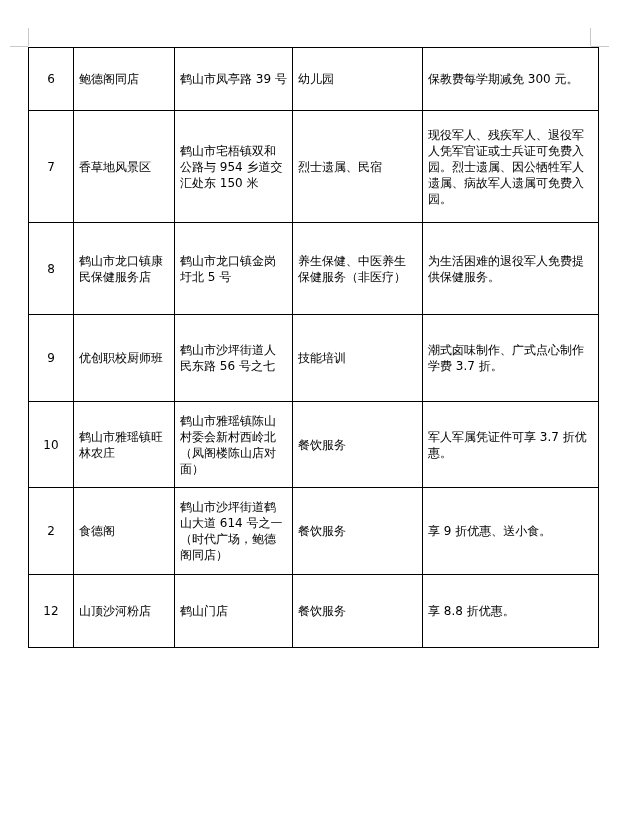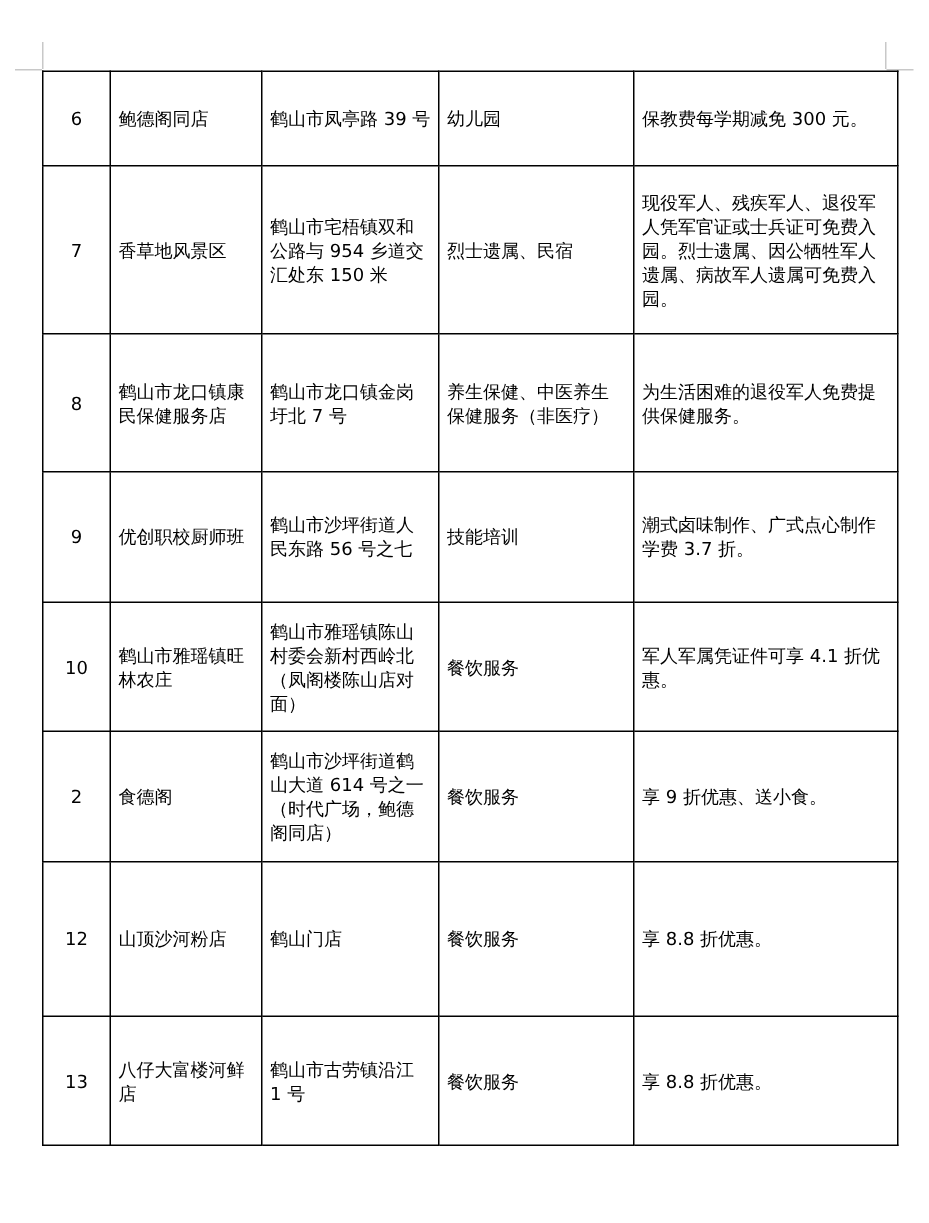--- a/index.html
+++ b/index.html
@@ -75,53 +75,46 @@
     <tr style="height:112px">
       <td class="col-no">7</td>
       <td>香草地风景区</td>
       <td>鹤山市宅梧镇双和公路与 954 乡道交汇处东 150 米</td>
       <td>烈士遗属、民宿</td>
       <td>现役军人、残疾军人、退役军人凭军官证或士兵证可免费入园。烈士遗属、因公牺牲军人遗属、病故军人遗属可免费入园。</td>
     </tr>
     <tr style="height:92px">
       <td class="col-no">8</td>
       <td>鹤山市龙口镇康民保健服务店</td>
-      <td>鹤山市龙口镇金岗圩北 7 号</td>
+      <td>鹤山市龙口镇金岗圩北 5 号</td>
       <td>养生保健、中医养生保健服务（非医疗）</td>
       <td>为生活困难的退役军人免费提供保健服务。</td>
     </tr>
     <tr style="height:87px">
       <td class="col-no">9</td>
       <td>优创职校厨师班</td>
       <td>鹤山市沙坪街道人民东路 56 号之七</td>
       <td>技能培训</td>
       <td>潮式卤味制作、广式点心制作学费 3.7 折。</td>
     </tr>
     <tr style="height:86px">
       <td class="col-no">10</td>
       <td>鹤山市雅瑶镇旺林农庄</td>
       <td>鹤山市雅瑶镇陈山村委会新村西岭北（凤阁楼陈山店对面）</td>
       <td>餐饮服务</td>
-      <td>军人军属凭证件可享 4.1 折优惠。</td>
+      <td>军人军属凭证件可享 3.7 折优惠。</td>
     </tr>
     <tr style="height:87px">
       <td class="col-no">2</td>
       <td>食德阁</td>
       <td>鹤山市沙坪街道鹤山大道 614 号之一（时代广场，鲍德阁同店）</td>
       <td>餐饮服务</td>
       <td>享 9 折优惠、送小食。</td>
     </tr>
-    <tr style="height:103px">
+    <tr style="height:73px">
       <td class="col-no">12</td>
       <td>山顶沙河粉店</td>
       <td>鹤山门店</td>
-      <td>餐饮服务</td>
-      <td>享 8.8 折优惠。</td>
-    </tr>
-    <tr style="height:86px">
-      <td class="col-no">13</td>
-      <td>八仔大富楼河鲜店</td>
-      <td>鹤山市古劳镇沿江 1 号</td>
       <td>餐饮服务</td>
       <td>享 8.8 折优惠。</td>
     </tr>
   </tbody>
 </table>
 
 </body></html>

